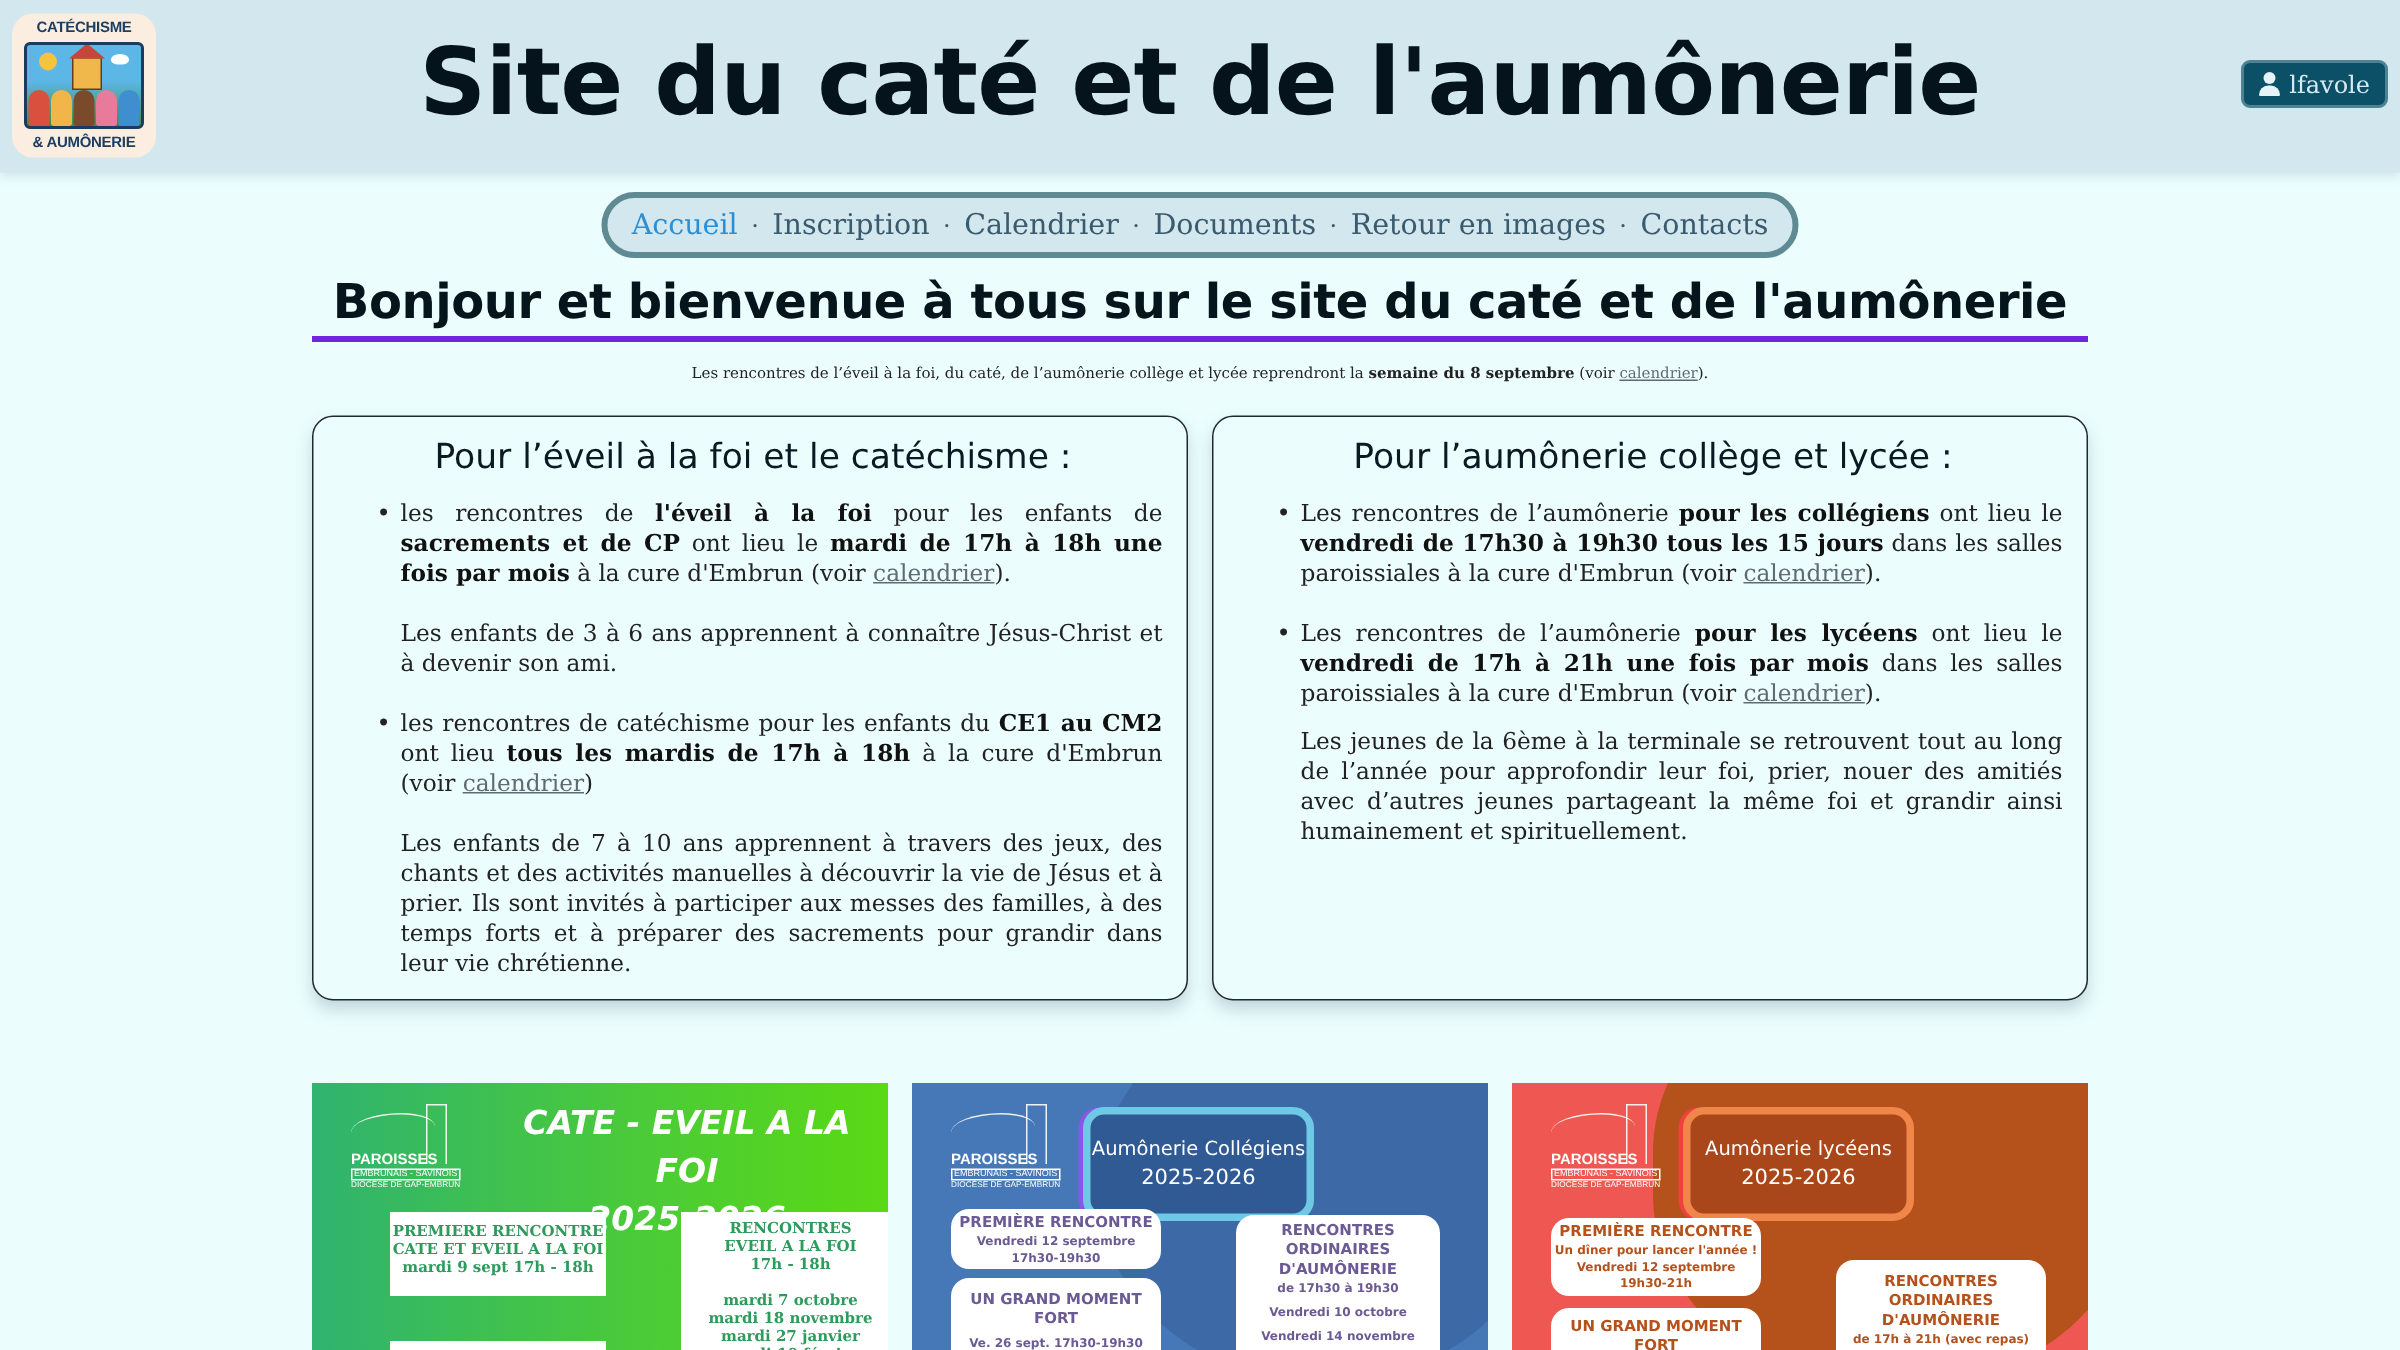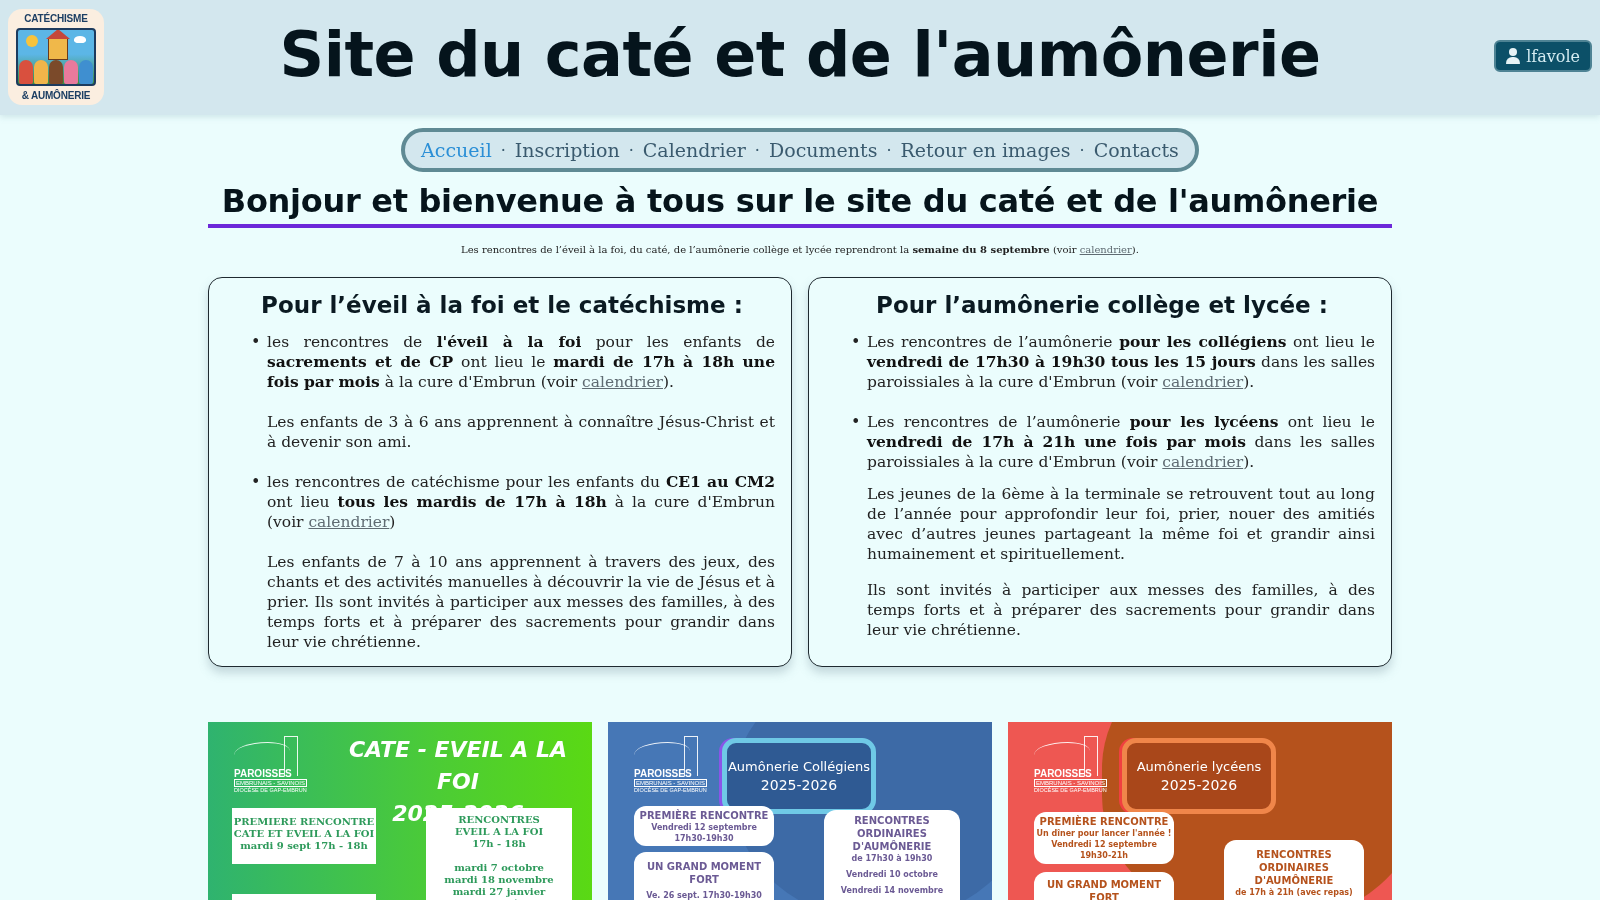--- a/index.html
+++ b/index.html
@@ -141,21 +141,21 @@
       border: 1.5px solid #1f2a30;
       border-radius: 14px;
       box-shadow: 0 6px 10px rgba(120,150,160,0.35);
       padding: 14px 16px 14px 20px;
     }
     .card.left { height: 390px; }
     .card.right { height: 390px; }
     .card-title {
       text-align: center;
       font-family: "DejaVu Sans", "Liberation Sans", sans-serif;
-      font-weight: bold;
+      font-weight: normal;
       font-size: 23px;
       color: #0b1a22;
       margin-bottom: 14px;
     }
     .card ul { list-style: none; padding-left: 38px; }
     .card li { position: relative; font-size: 15.5px; line-height: 20px; text-align: justify; color: #222; margin-bottom: 20px; }
     .card li::before {
       content: "•"; position: absolute; left: -16px; top: 0; font-size: 16px;
     }
     .card p { font-size: 15.5px; line-height: 20px; text-align: justify; color: #222; margin-top: 20px; }
@@ -185,21 +185,21 @@
     .poster-logo .pl3 { position: absolute; left: 0; top: 51px; font-size: 5.5px; white-space: nowrap; }
     .green-title {
       position: absolute; left: 120px; width: 260px; top: 12px; text-align: center;
       font-family: "DejaVu Sans", sans-serif; font-weight: bold; font-style: italic;
       color: #fff; font-size: 22px; line-height: 32px;
     }
     .wbox {
       position: absolute; background: #fff; text-align: center;
       font-family: "DejaVu Serif", serif; font-weight: bold;
     }
-    .green .wbox { color: #2e9a5b; font-size: 10px; line-height: 12px; }
+    .green .wbox { color: #2e9a5b; font-size: 10px; line-height: 12px; margin-left: 28px; }
     .green .wb1 { left: 24px; top: 86px; width: 144px; height: 56px; padding-top: 8px; }
     .green .wb2 { left: 218px; top: 86px; width: 146px; height: 120px; padding-top: 6px; }
     .green .wb3 { left: 24px; top: 172px; width: 144px; height: 40px; }
 
     .blue .blob { position: absolute; right: -40px; top: -60px; width: 300px; height: 260px; border-radius: 50%; background: #3d6aa6; }
     .red .blob { position: absolute; right: -30px; top: -80px; width: 320px; height: 280px; border-radius: 45%; background: #b5521c; }
     .title-box {
       position: absolute; left: 114px; top: 16px; width: 154px; height: 76px;
       border-radius: 14px; display: flex; align-items: center; justify-content: center;
       text-align: center; color: #fff; font-family: "DejaVu Sans", sans-serif; font-size: 13px; line-height: 19px;
@@ -288,21 +288,20 @@
 
     <section class="card right">
       <h3 class="card-title">Pour l’aumônerie collège et lycée :</h3>
       <ul>
         <li>
           <span>Les rencontres de l’aumônerie </span><b>pour les collégiens</b><span> ont lieu le </span><b>vendredi de 17h30 à 19h30 tous les 15 jours</b><span> dans les salles paroissiales à la cure d'Embrun (voir </span><a>calendrier</a><span>).</span>
         </li>
         <li style="margin-bottom:0">
           <span>Les rencontres de l’aumônerie </span><b>pour les lycéens</b><span> ont lieu le </span><b>vendredi de 17h à 21h une fois par mois</b><span> dans les salles paroissiales à la cure d'Embrun (voir </span><a>calendrier</a><span>).</span>
           <p style="margin-top:12px">Les jeunes de la 6ème à la terminale se retrouvent tout au long de l’année pour approfondir leur foi, prier, nouer des amitiés avec d’autres jeunes partageant la même foi et grandir ainsi humainement et spirituellement.</p>
-          <p style="margin-top:16px">Ils sont invités à participer aux messes des familles, à des temps forts et à préparer des sacrements pour grandir dans leur vie chrétienne.</p>
         </li>
       </ul>
     </section>
   </div>
 </main>
 
 <div class="posters">
 
   <div class="poster green">
     <div class="poster-logo">

